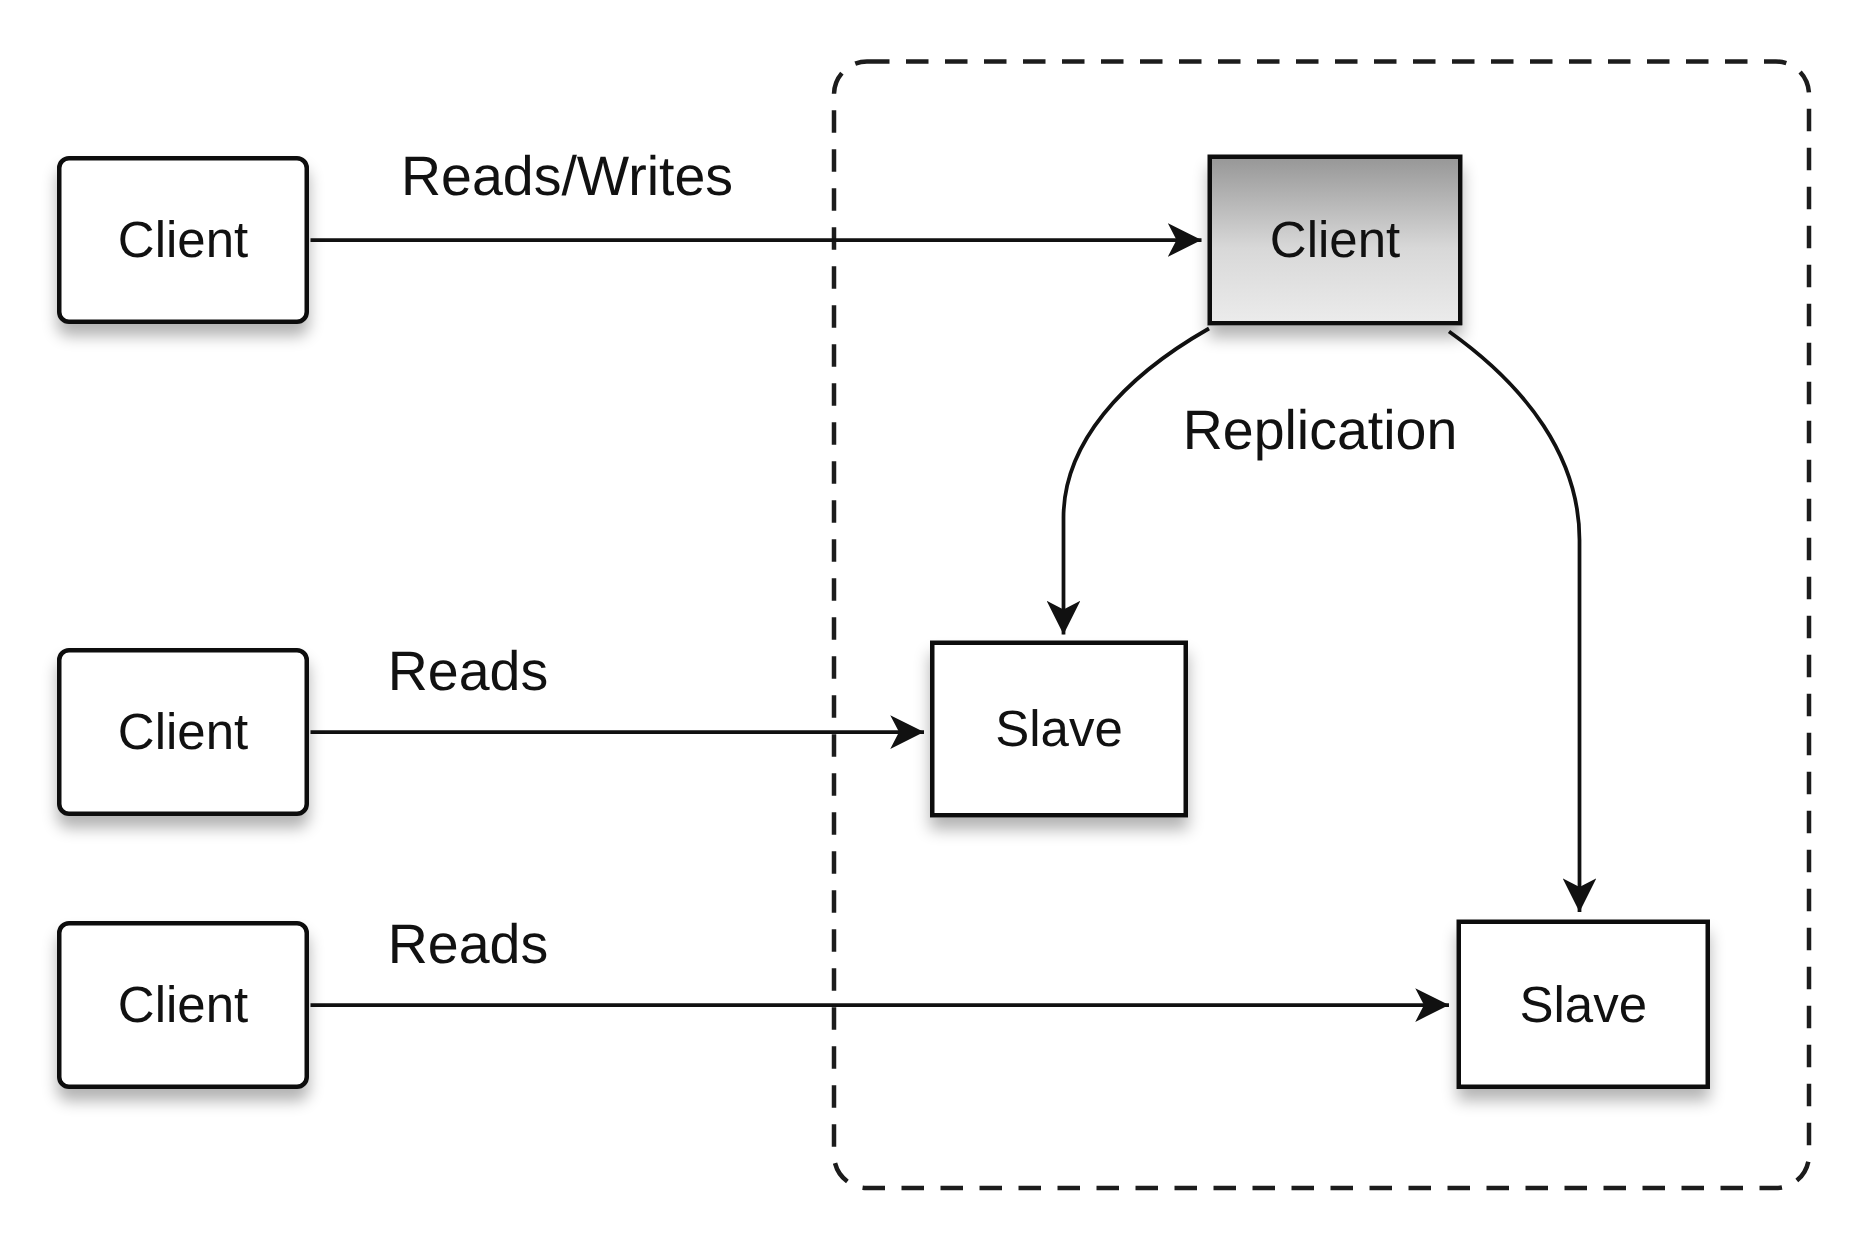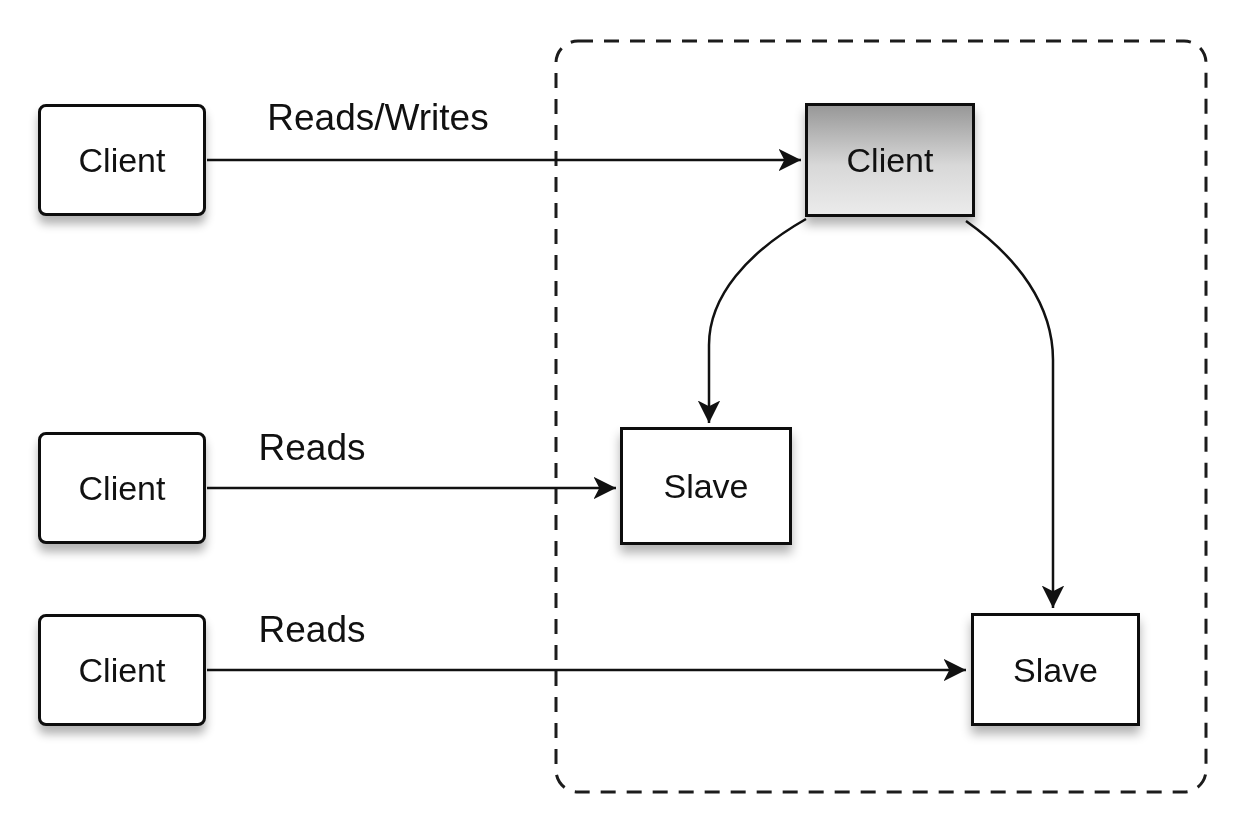--- a/index.html
+++ b/index.html
@@ -124,14 +124,15 @@
   <div class="node slave-2">
     <span>Slave</span>
   </div>
 
   <div class="edge-label reads-writes">Reads/Writes</div>
 
   <div class="edge-label reads-top">Reads</div>
 
   <div class="edge-label reads-bottom">Reads</div>
 
+  <div class="edge-label replication">Replication</div>
 
 </div>
 
 </body></html>

